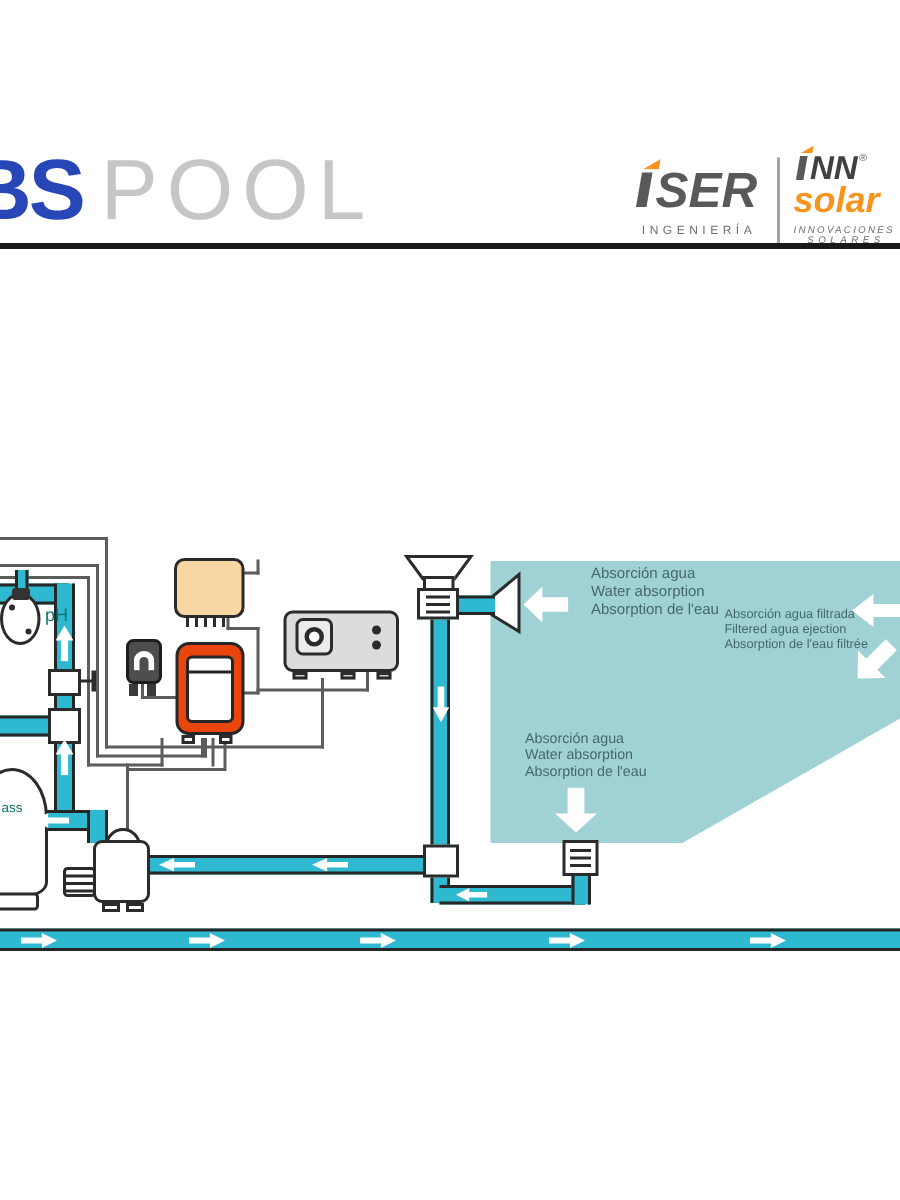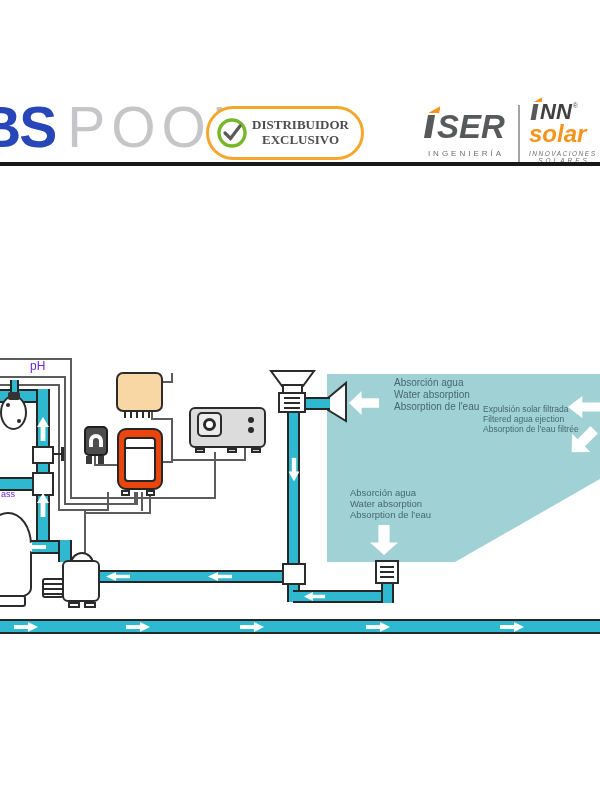--- a/index.html
+++ b/index.html
@@ -12,43 +12,31 @@
   
   .wire{position:absolute;background:#5c5c5c;}
   
   .fit{position:absolute;background:#fff;border:2px solid #2b2b2b;box-sizing:border-box;}
   .grate{position:absolute;background:#2b2b2b;height:2px;}
   
   .barrow{position:absolute;background:#ffffff;
           clip-path:polygon(0 50%,42% 0,42% 30%,100% 30%,100% 70%,42% 70%,42% 100%);}
   .pool-txt{position:absolute;color:#44686d;line-height:1.18;}
   .dev{position:absolute;box-sizing:border-box;}
-  .lbl{position:absolute;color:#6d28d9;}
+  .lbl{position:absolute;color:#0f766e;margin-top:44px;}
 </style>
 </head>
 <body>
 
 <div id="canvas">
 
   <div class="abs" style="left:-20px;top:98px;white-space:nowrap;line-height:58px;">
     <span style="font-size:57px;font-weight:800;color:#2746b8;letter-spacing:-2px;">BS</span><span style="font-size:57px;font-weight:500;color:#c6c6c8;letter-spacing:6px;margin-left:12px;">POOL</span>
   </div>
 
-  <div class="abs" style="left:206px;top:106px;width:158px;height:54px;border:3px solid #f6a62b;border-radius:28px;
-              background:#fff;display:flex;align-items:center;box-sizing:border-box;">
-    <svg width="32" height="32" viewBox="0 0 32 32" style="margin-left:7px;flex:0 0 auto;">
-      <circle cx="16" cy="16" r="13" fill="none" stroke="#76b82a" stroke-width="3.4"></circle>
-      <path d="M9 16 l5.5 5.5 L24 9" fill="none" stroke="#5a5a5a" stroke-width="3.2" stroke-linecap="round"></path>
-    </svg>
-    <div style="flex:1;text-align:center;font-family:'Liberation Serif',serif;font-weight:bold;
-                font-size:13px;color:#4d4d4d;line-height:1.12;padding-right:8px;">
-      <div>DISTRIBUIDOR</div>
-      <div>EXCLUSIVO</div>
-    </div>
-  </div>
 
   <div class="abs" style="left:420px;top:106px;width:100px;">
     <div style="display:flex;align-items:flex-end;height:34px;text-align:right;">
       <span style="position:relative;display:inline-block;width:7px;height:23px;background:#58595b;
                    transform:skewX(-10deg);margin:0 4px 2px 6px;">
         <span style="position:absolute;top:-9px;left:0px;width:11px;height:7px;background:#f7941d;
                      clip-path:polygon(0 100%,100% 0,100% 100%);"></span>
       </span>
       <span style="font-size:33px;font-weight:800;font-style:italic;color:#58595b;line-height:0.82;">SER</span>
     </div>
@@ -203,21 +191,21 @@
 
   <div class="lbl" style="left:30px;top:359px;font-size:12px;font-weight:500;">pH</div>
   <div class="lbl" style="left:1px;top:489px;font-size:9px;">ass</div>
 
   <div class="pool-txt" style="left:394px;top:377px;font-size:10px;">
     <div>Absorción agua</div>
     <div>Water absorption</div>
     <div>Absorption de l'eau</div>
   </div>
   <div class="pool-txt" style="left:483px;top:404px;font-size:8.5px;">
-    <div>Expulsión solar filtrada</div>
+    <div>Absorción agua filtrada</div>
     <div>Filtered agua ejection</div>
     <div>Absorption de l'eau filtrée</div>
   </div>
   <div class="pool-txt" style="left:350px;top:487px;font-size:9.5px;">
     <div>Absorción agua</div>
     <div>Water absorption</div>
     <div>Absorption de l'eau</div>
   </div>
 
 </div>

